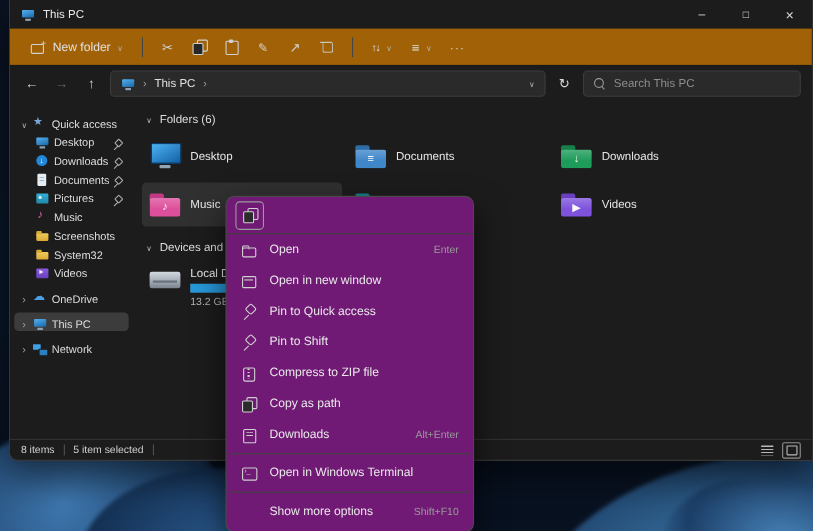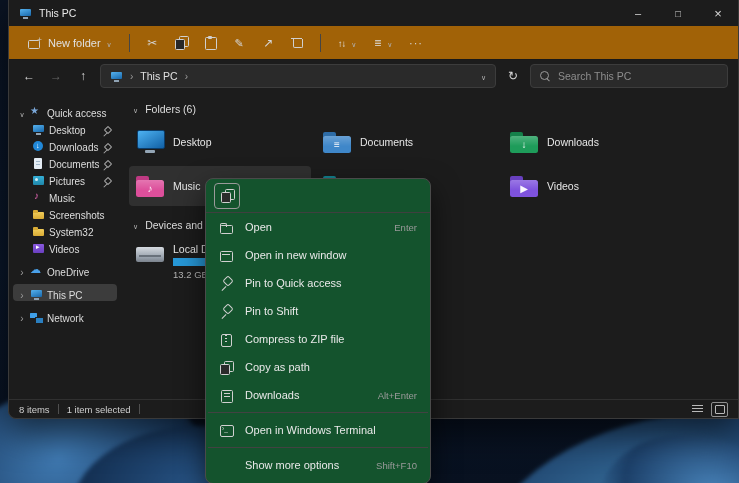--- a/index.html
+++ b/index.html
@@ -158,21 +158,21 @@
   .ssep { width:1px; height:10px; background:#4f4f4f; }
   .viewtoggles { margin-left:auto; display:flex; gap:5px; }
   .svbtn { width:17px; height:15px; display:flex; align-items:center; justify-content:center;
     border:1px solid transparent; border-radius:2px; }
   .svbtn.active { border-color:#909090; }
   .sv-list-icon { width:11px; height:9px;
     background:repeating-linear-gradient(#b9b9b9 0 1px, transparent 1px 3px); }
   .sv-thumb-icon { width:10px; height:9px; border:1.1px solid #b9b9b9; border-radius:1px; }
 
   
-  .ctxmenu { position:absolute; left:205px; top:178px; width:226px; background:#14532d;
+  .ctxmenu { position:absolute; left:205px; top:178px; width:226px; background:#701a75;
     border:1px solid #4a4a4a; border-radius:8px; box-shadow:0 12px 28px rgba(0,0,0,.6);
     padding-bottom:4px; z-index:5; }
   .ctx-iconrow { height:34px; display:flex; align-items:center; padding:0 8px;
     border-bottom:1px solid #3f3f3f; }
   .ctx-focusbox { width:26px; height:26px; border:1.4px solid #9a9a9a; border-radius:4px;
     display:flex; align-items:center; justify-content:center; }
   .ctxitem { height:28px; display:flex; align-items:center; padding:0 13px; gap:11px; }
   .ctxlabel { flex:1; color:#e9e9e9; font-size:11px; white-space:nowrap; }
   .ctxshort { color:#9a9a9a; font-size:9.5px; white-space:nowrap; }
   .ctxsep { height:1px; background:#424242; margin:3px 2px; }
@@ -431,21 +431,21 @@
           </div>
           <span class="dfree">13.2 GB fr</span>
         </div>
       </div>
     </div>
   </div>
 
   <div class="statusbar">
     <span>8 items</span>
     <span class="ssep"></span>
-    <span>1 item selected</span>
+    <span>5 item selected</span>
     <span class="ssep"></span>
     <div class="viewtoggles">
       <div class="svbtn">
           <span class="sv-list-icon"></span>
         </div>
       <div class="svbtn active">
           <span class="sv-thumb-icon"></span>
         </div>
     </div>
   </div>

